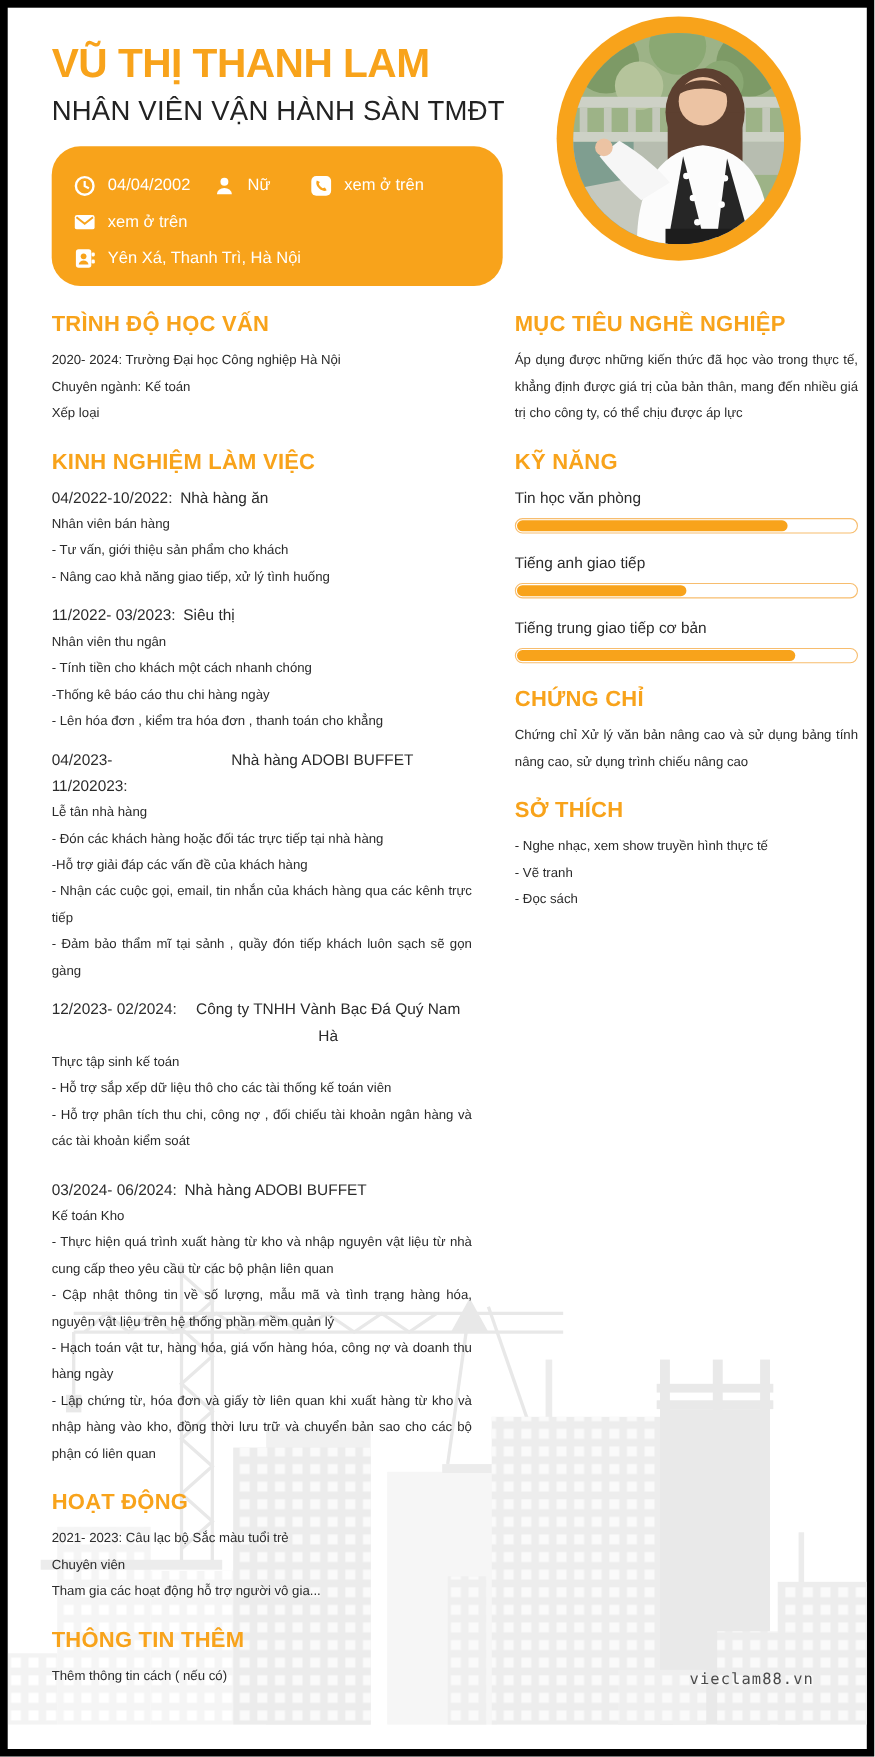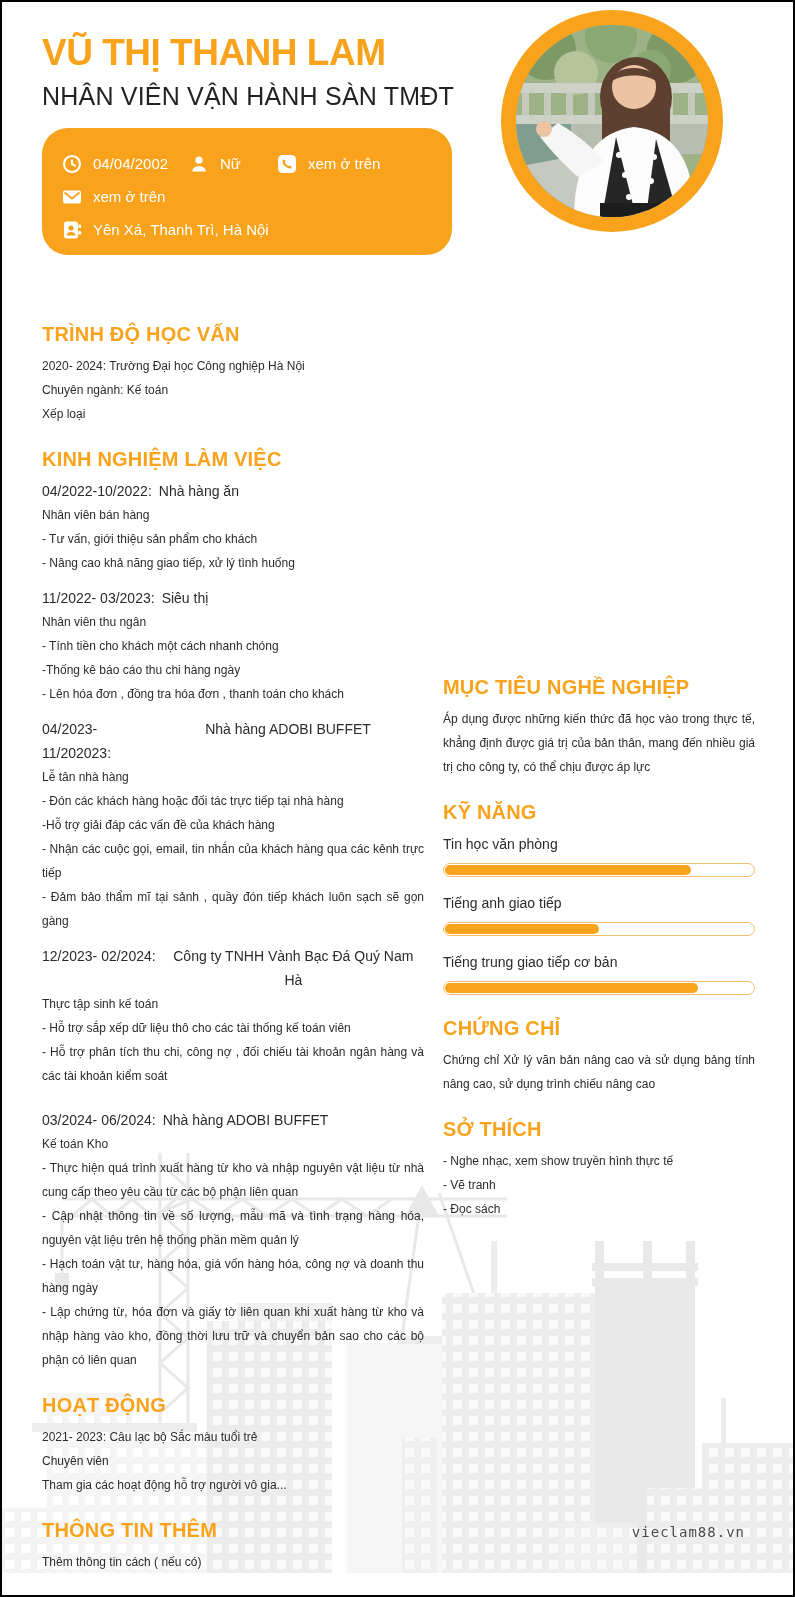--- a/index.html
+++ b/index.html
@@ -1,36 +1,36 @@
 <!DOCTYPE html>
 <html><head>
 <meta charset="utf-8">
 <style>
   html,body{margin:0;padding:0;background:#fff;}
   *{box-sizing:border-box;}
   body{font-family:"Liberation Sans","DejaVu Sans",sans-serif;color:#2b2b2b;}
   .page{position:relative;width:795px;height:1597px;margin:0 auto;background:#fff;
-        border:2px solid #000000;overflow:hidden;}
+        border:7px solid #000000;overflow:hidden;}
   .skyline{position:absolute;left:0;bottom:22px;z-index:0;}
   .content{position:relative;z-index:1;padding:0 40px;}
   
   .name{margin:30px 0 0;font-size:37px;font-weight:bold;color:#F8A31B;letter-spacing:-.5px;line-height:1.15;}
   .job-title{margin:7px 0 0;font-size:25px;font-weight:400;color:#222;letter-spacing:.2px;}
   .contact-card{width:410px;margin-top:17px;background:#F8A31B;border-radius:26px;
                 padding:13px 18px 15px 20px;color:#fff;font-size:15px;}
   .c-row{display:flex;align-items:flex-end;height:33px;}
   .c-item{display:flex;align-items:center;gap:11px;}
   .c-item .ic{width:20px;height:20px;flex:0 0 20px;display:inline-flex;}
   .c-item.w1{width:127px;}
   .c-item.w2{width:88px;}
   .photo-ring{position:absolute;left:499px;top:8px;width:222px;height:222px;border-radius:50%;
               background:#F8A31B;display:flex;align-items:center;justify-content:center;z-index:2;}
   .photo{width:192px;height:192px;border-radius:50%;overflow:hidden;}
   
-  .main{display:flex;gap:19px;margin-top:68px;align-items:center;}
+  .main{display:flex;gap:39px;margin-top:24px;align-items:flex-start;}
   .col-l{width:382px;flex:0 0 382px;}
   .col-r{width:312px;flex:0 0 312px;}
   .sec-h{font-size:20px;font-weight:bold;color:#F8A31B;margin:22px 0 8px;letter-spacing:.2px;}
   .sec:first-child .sec-h{margin-top:0;}
   .line{font-size:12px;line-height:24px;}
   .just{text-align:justify;}
   
   .job{margin-bottom:11px;}
   .job.gap-lg{margin-top:20px;}
   .job-head{display:flex;align-items:flex-start;font-size:14px;line-height:24px;}
@@ -245,21 +245,21 @@
 
           <div class="job">
             <div class="job-head">
               <span class="period">11/2022- 03/2023:</span>
               <span class="company">Siêu thị</span>
             </div>
             <div class="line">Nhân viên thu ngân</div>
             <div class="bullets">
               <div class="line">- Tính tiền cho khách một cách nhanh chóng</div>
               <div class="line">-Thống kê báo cáo thu chi hàng ngày</div>
-              <div class="line">- Lên hóa đơn , đồng tra hóa đơn , thanh toán cho khách</div>
+              <div class="line">- Lên hóa đơn , kiểm tra hóa đơn , thanh toán cho khẳng</div>
             </div>
           </div>
 
           <div class="job">
             <div class="job-head">
               <span class="period wrap">04/2023- 11/202023:</span>
               <span class="company center">Nhà hàng ADOBI BUFFET</span>
             </div>
             <div class="line">Lễ tân nhà hàng</div>
             <div class="bullets">

